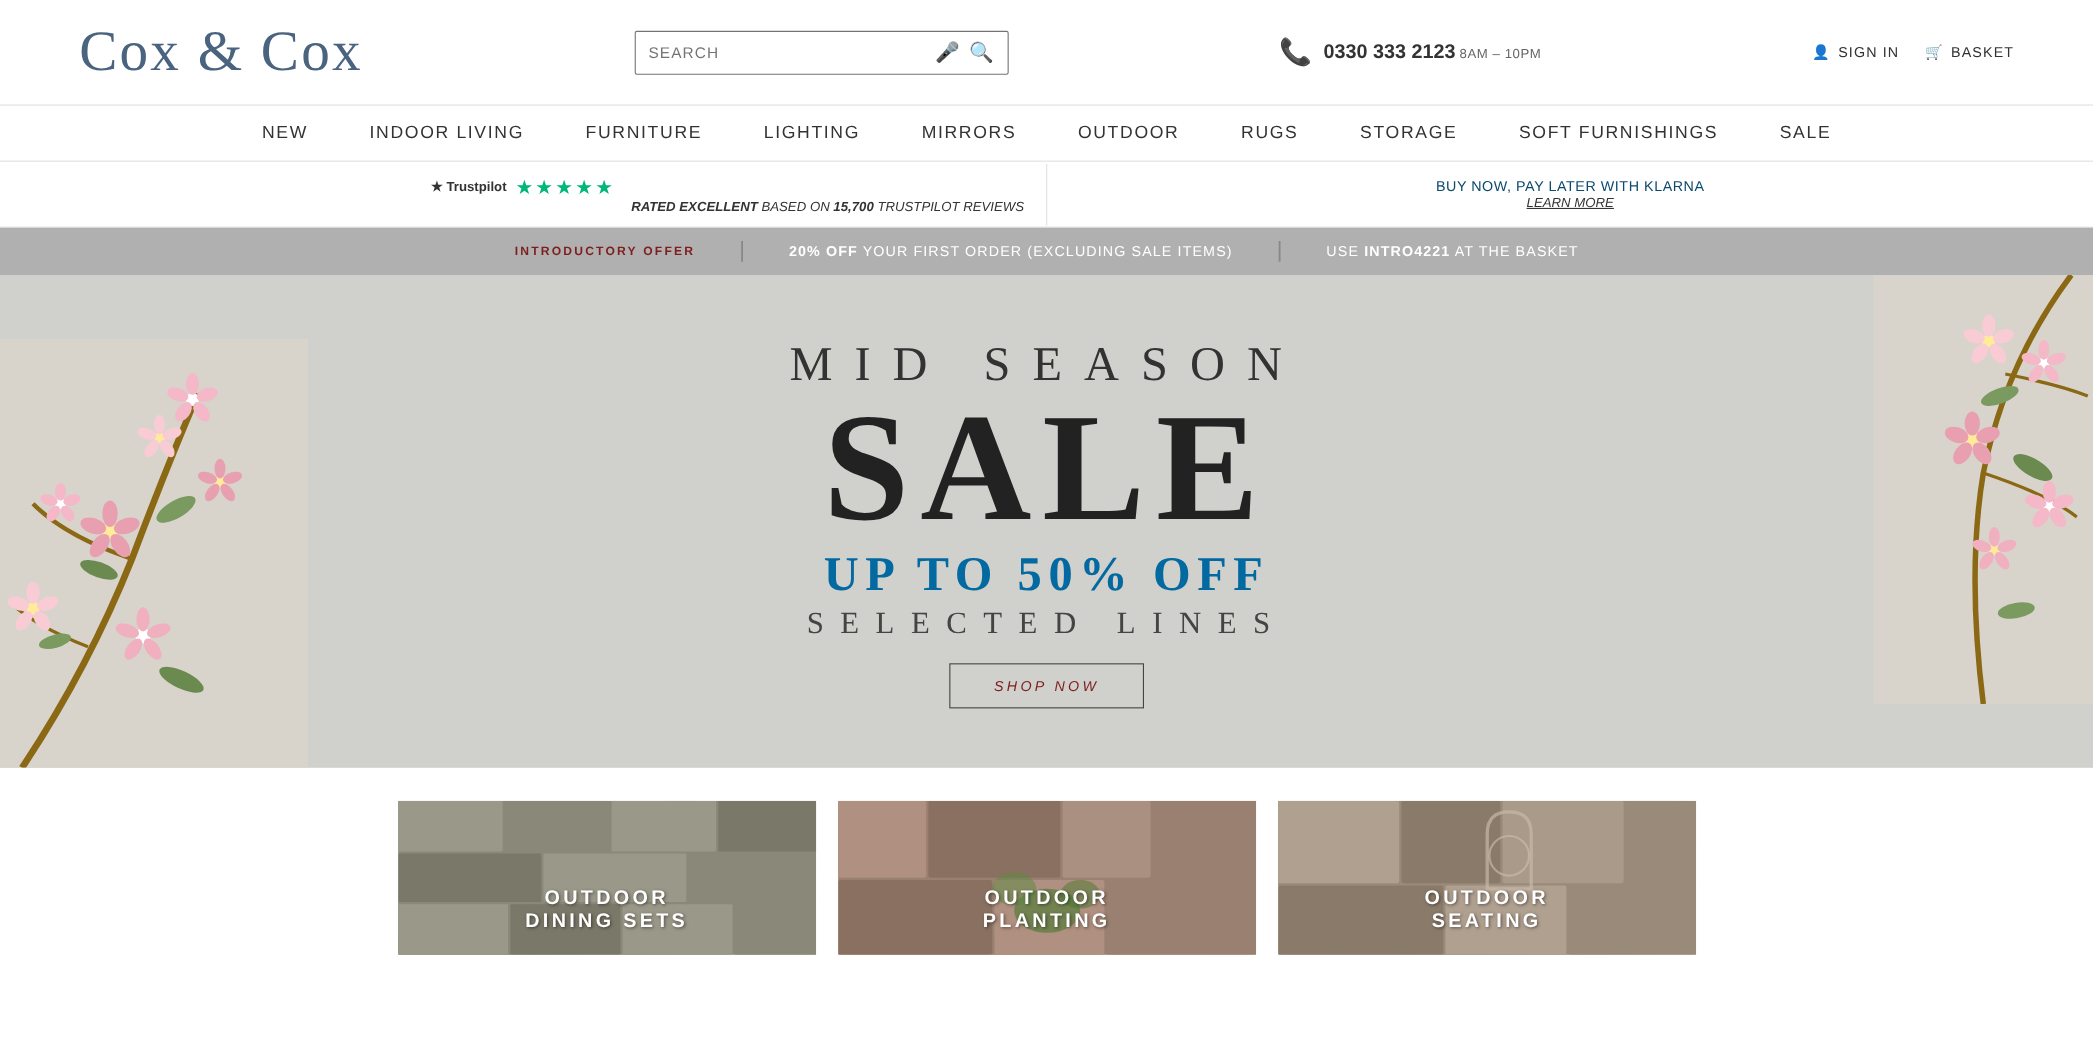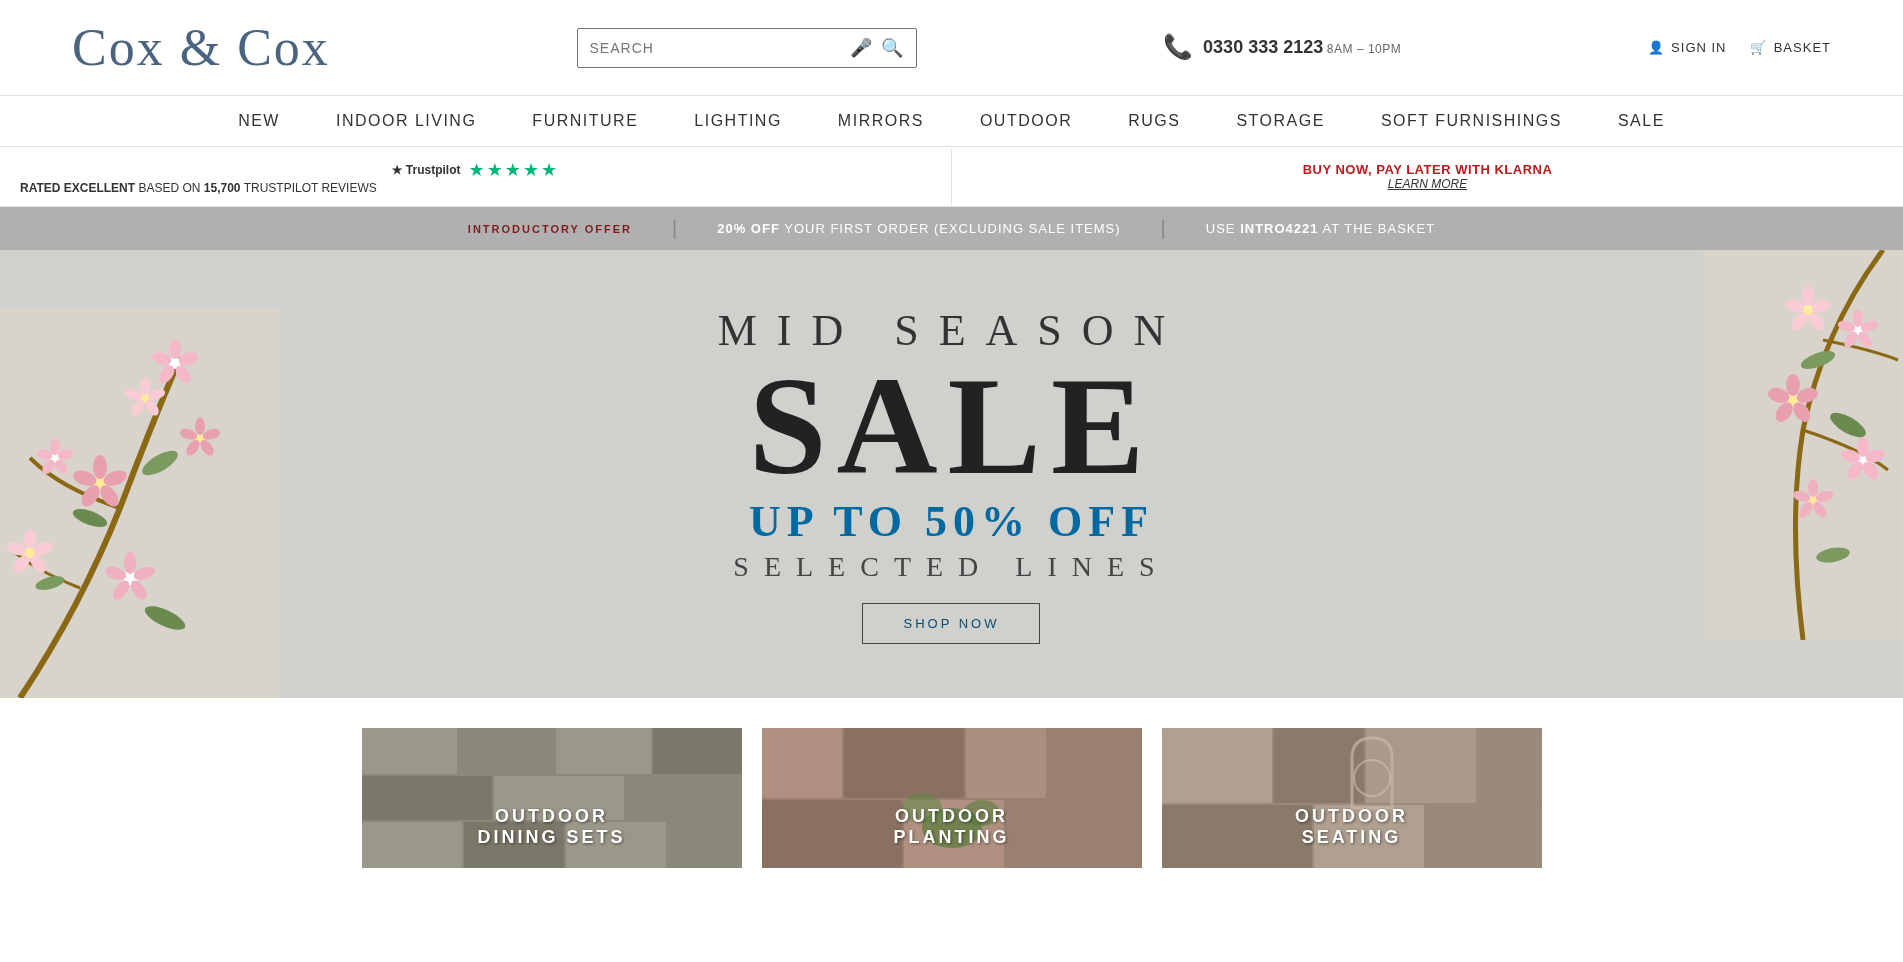--- a/index.html
+++ b/index.html
@@ -111,21 +111,21 @@
       height: 60px;
     }
     .info-bar-left {
       flex: 1;
       text-align: center;
       padding: 10px 20px;
       border-right: 1px solid #e0e0e0;
     }
     .info-bar-center {
       flex: 1;
-      text-align: left;
+      text-align: right;
       padding: 10px 20px;
       border-right: 1px solid #e0e0e0;
     }
     .info-bar-right {
       flex: 1;
       text-align: center;
       padding: 10px 20px;
     }
     .business-open {
       font-size: 12px;
@@ -137,36 +137,37 @@
     .business-link {
       font-size: 11px;
       color: #cc0000;
       text-decoration: underline;
       display: block;
       cursor: pointer;
     }
     .trustpilot-text {
       font-size: 12px;
       color: #333;
+      font-style: italic;
     }
     .trustpilot-rated {
       font-weight: bold;
       text-transform: uppercase;
     }
     .stars {
       color: #00b67a;
       font-size: 18px;
       letter-spacing: 2px;
     }
     .klarna-text {
       font-size: 13px;
-      color: #b91c1c;
+      color: #0c4a6e;
       text-transform: uppercase;
       letter-spacing: 0.5px;
-      font-weight: bold;
+      font-weight: normal;
     }
     .klarna-link {
       font-size: 12px;
       color: #333;
       text-decoration: underline;
       display: block;
       cursor: pointer;
       font-style: italic;
     }
 
@@ -258,24 +259,25 @@
       font-family: Georgia, serif;
       margin-top: 4px;
     }
     .shop-now-btn {
       display: inline-block;
       margin-top: 20px;
       padding: 12px 40px;
       border: 1.5px solid #444;
       font-size: 13px;
       letter-spacing: 3px;
-      color: #0c4a6e;
+      color: #7f1d1d;
       text-transform: uppercase;
       cursor: pointer;
       background: transparent;
+      font-style: italic;
     }
 
     
     .flowers-left-svg {
       position: absolute;
       left: 0;
       bottom: 0;
       width: 280px;
       height: 390px;
     }

